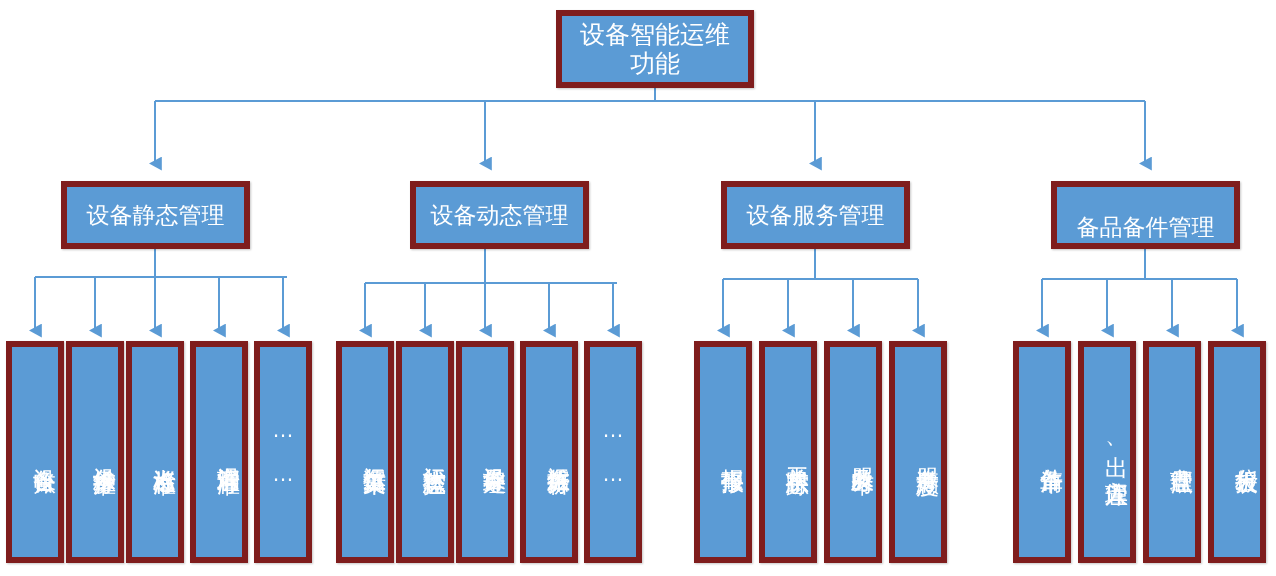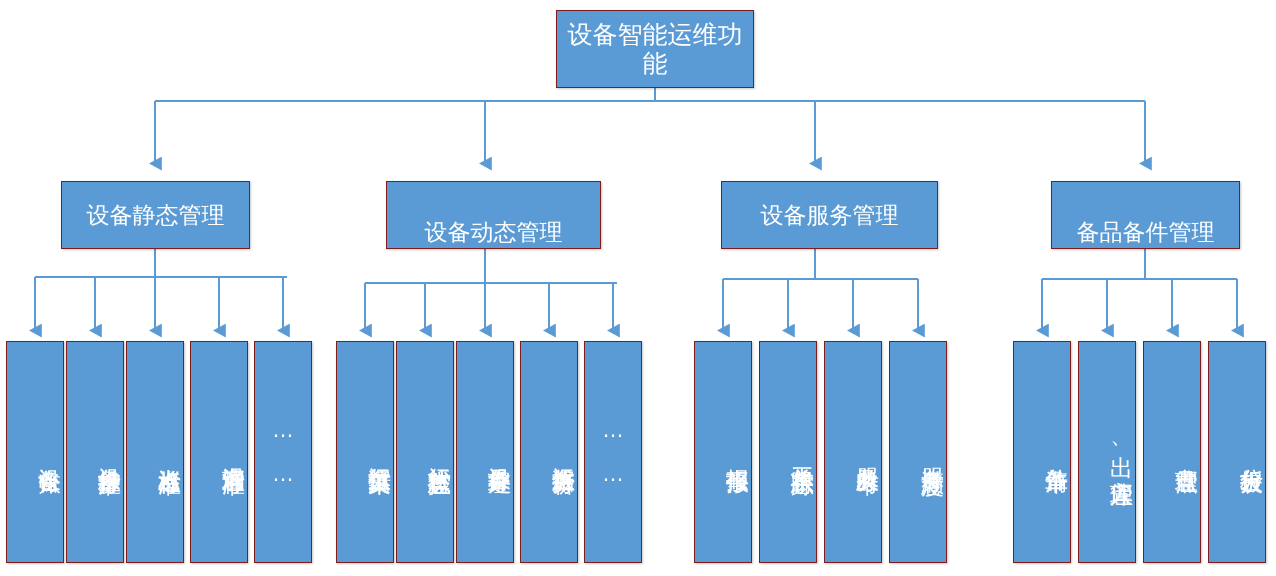--- a/index.html
+++ b/index.html
@@ -22,21 +22,21 @@
     left: 0;
     top: 0;
     width: 1276px;
     height: 576px;
     pointer-events: none;
   }
   .node {
     position: absolute;
     box-sizing: border-box;
     background: #5B9BD5;
-    border: 1px solid #7f1d1d;
+    border: 6px solid #7f1d1d;
     box-shadow: 1px 1px 2px rgba(0,0,0,0.22);
     color: #ffffff;
     display: flex;
     align-items: center;
     justify-content: center;
     text-align: center;
     line-height: 1.16;
     z-index: 2;
   }
   .node-root {
@@ -131,24 +131,24 @@
     </g>
   </svg>
 
   <div class="node node-root" style="left:556px; top:10px; width:198px; height:78px;">
     <span class="node-text">设备智能运维功能</span>
   </div>
 
   <div class="node node-l2" style="left:61px; top:170px; width:189px; height:68px;">
     <span class="node-text">设备静态管理</span>
   </div>
-  <div class="node node-l2" style="left:386px; top:170px; width:215px; height:68px;align-items:flex-end;">
+  <div class="node node-l2" style="left:410px; top:170px; width:179px; height:68px;">
     <span class="node-text">设备动态管理</span>
   </div>
-  <div class="node node-l2" style="left:721px; top:170px; width:217px; height:68px;">
+  <div class="node node-l2" style="left:721px; top:170px; width:189px; height:68px;">
     <span class="node-text">设备服务管理</span>
   </div>
   <div class="node node-l2" style="left:1051px; top:170px; width:189px; height:68px;align-items:flex-end;">
     <span class="node-text">备品备件管理</span>
   </div>
 
   <div class="node node-leaf" style="left:6px; top:341px; width:58px; height:222px;">
     <span class="leaf-text">设备台账</span>
   </div>
   <div class="node node-leaf" style="left:66px; top:341px; width:58px; height:222px;">

